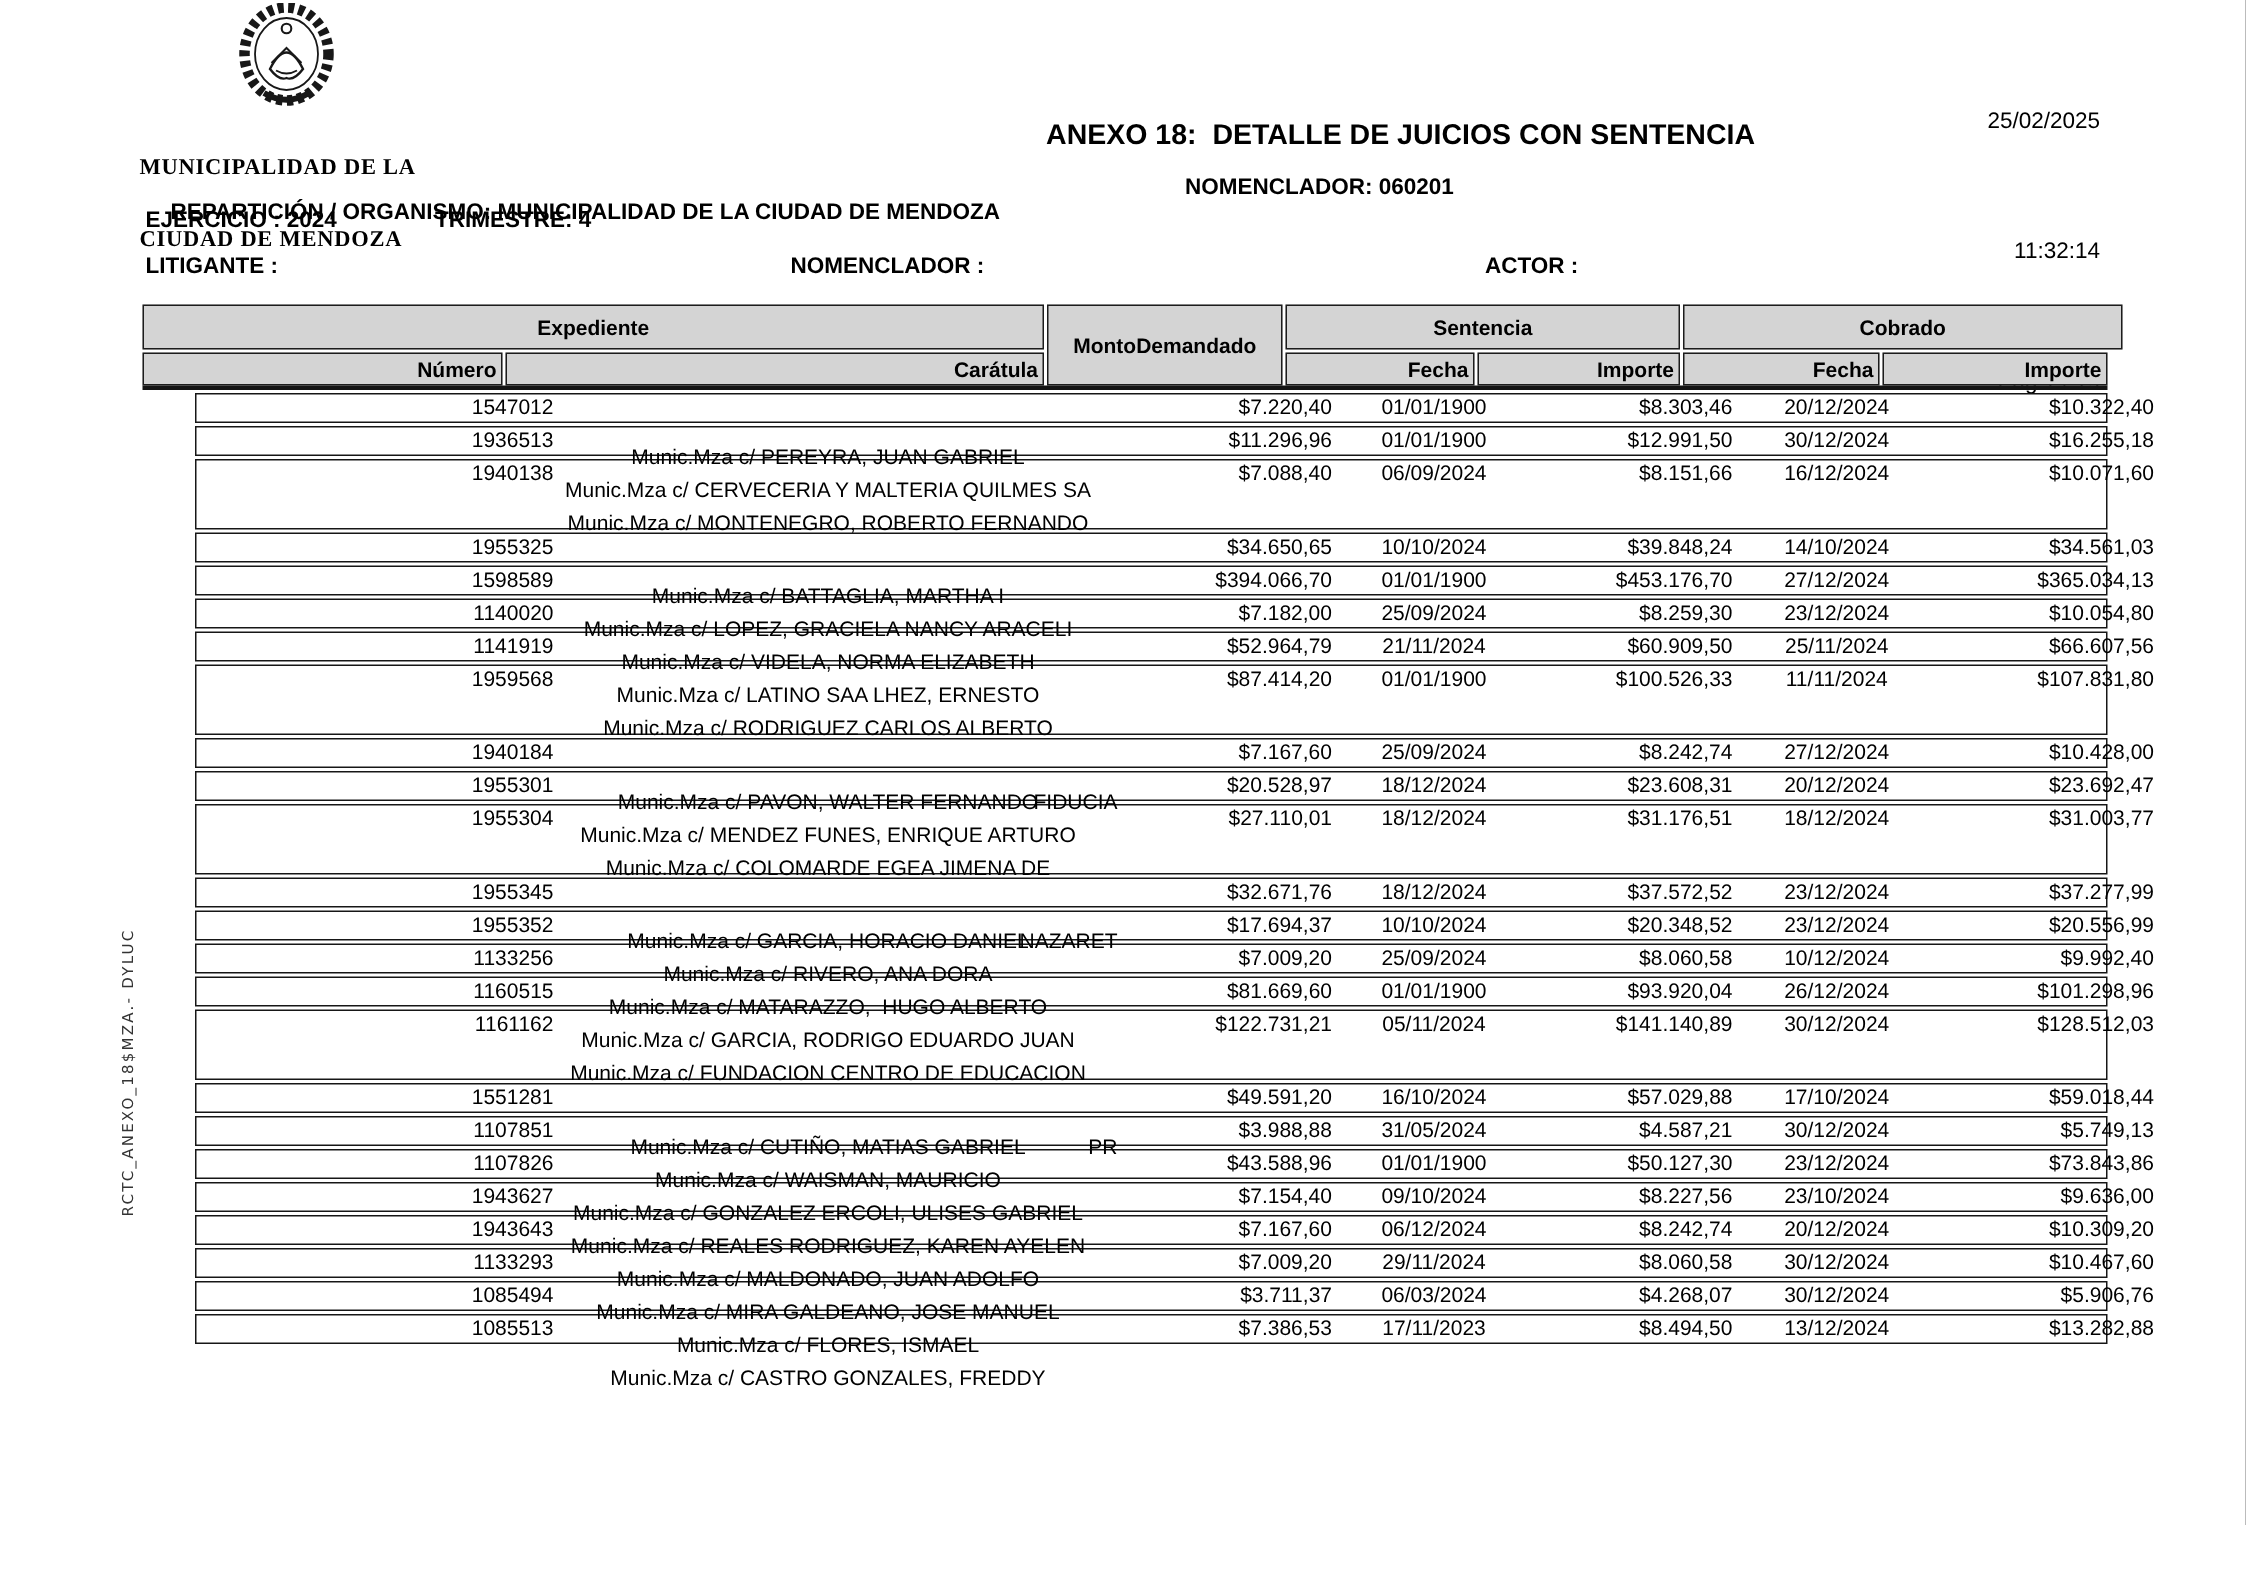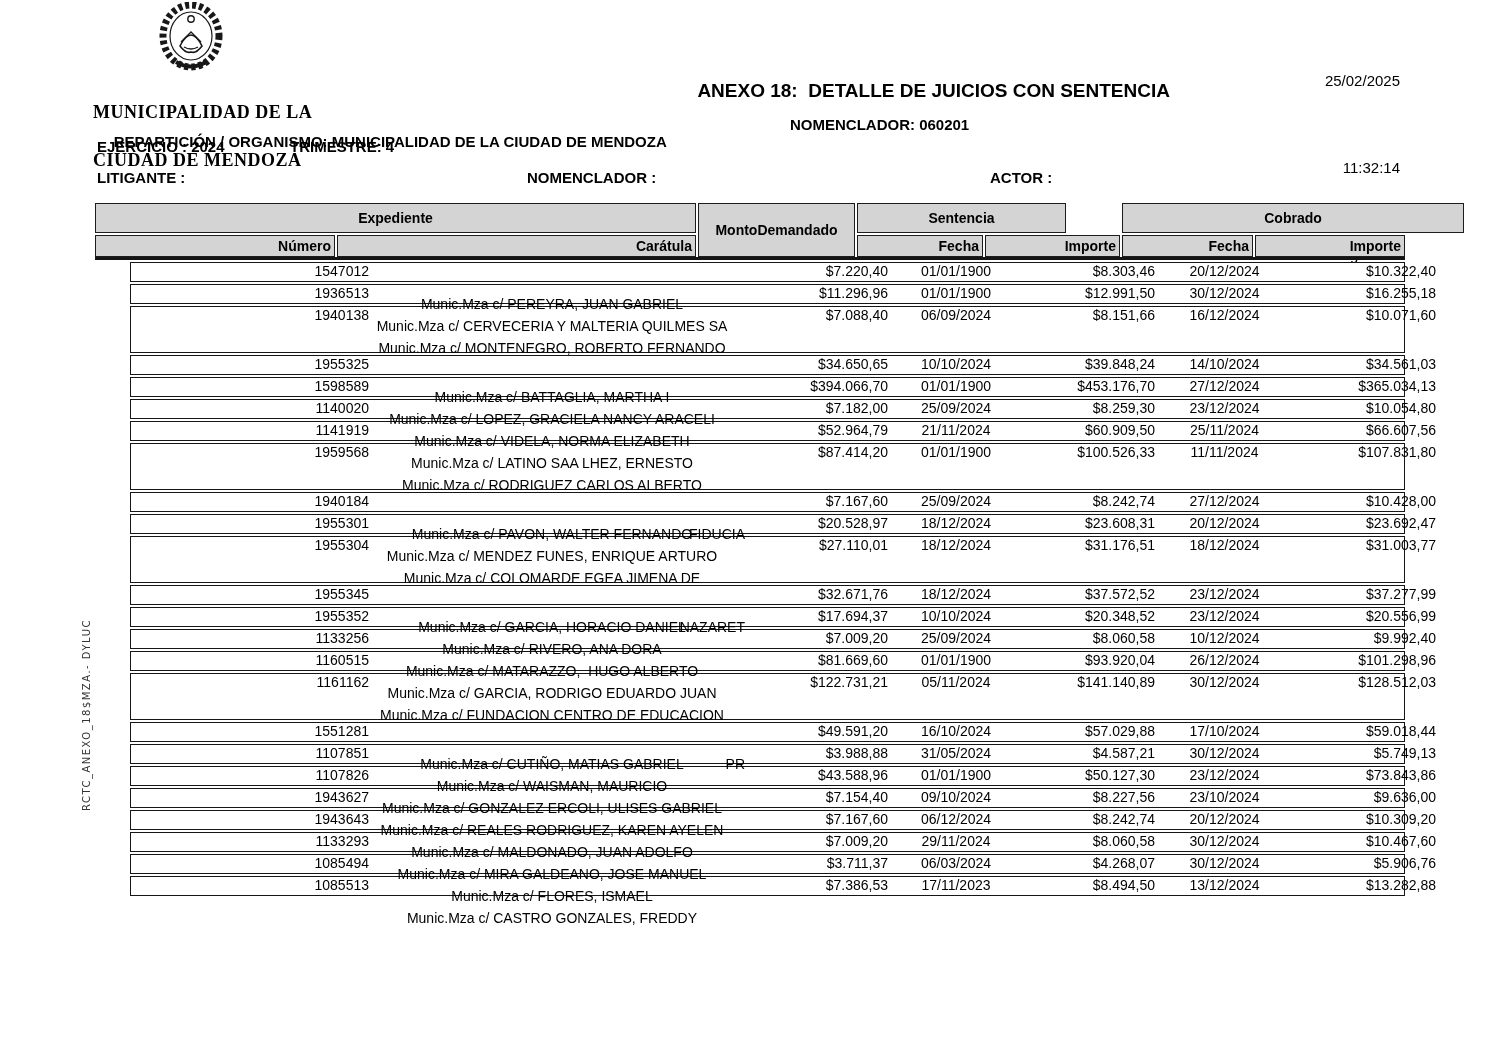--- a/index.html
+++ b/index.html
@@ -6,21 +6,21 @@
   #page {
     position:relative; width:1497px; height:1058px; background:#ffffff;
     font-family:"Liberation Sans","DejaVu Sans",sans-serif; color:#000;
     overflow:hidden; margin:0 auto;
   }
   
   .logo { position:absolute; left:148px; top:2px; }
   .org-name {
     position:absolute; left:93px; top:72px; width:206px; text-align:left;
     font-family:"Liberation Serif","DejaVu Serif",serif; font-weight:bold;
-    font-size:18px; line-height:16px; letter-spacing:.5px; white-space:pre;
+    font-size:15px; line-height:16px; letter-spacing:.5px; white-space:pre;
   }
   .doc-title {
     position:absolute; left:330px; top:18px; width:840px; text-align:right;
     font-weight:bold; font-size:19px; line-height:29px; white-space:pre;
   }
   .print-meta {
     position:absolute; right:97px; top:8px; text-align:right;
     font-size:15px; line-height:29px; white-space:pre;
   }
   .meta-line { position:absolute; font-weight:bold; font-size:15px; white-space:pre; }
@@ -98,22 +98,22 @@
   <div class="meta-line" style="left:527px; top:169px;">NOMENCLADOR :</div>
   <div class="meta-line" style="left:990px; top:169px;">ACTOR :</div>
 
   <div class="hbox hcenter" style="left:95px;  top:203px; width:601px; height:30px;">Expediente</div>
   <div class="hbox" style="left:698px; top:203px; width:157px; height:54px;">
     <div style="display:flex;flex-direction:row;align-items:center;justify-content:center;height:100%;line-height:17px;">
       <span>Monto</span>
       <span>Demandado</span>
     </div>
   </div>
-  <div class="hbox hcenter" style="left:857px;  top:203px; width:209px; height:30px;">Sentencia</div>
-  <div class="hbox hcenter" style="left:1122px; top:203px; width:342px; height:30px;">Cobrado</div>
+  <div class="hbox hcenter" style="left:857px;  top:203px; width:263px; height:30px;">Sentencia</div>
+  <div class="hbox hcenter" style="left:1122px; top:203px; width:293px; height:30px;">Cobrado</div>
   <div class="hbox hright" style="left:95px;   top:235px; width:240px; height:22px;">Número</div>
   <div class="hbox hright" style="left:337px;  top:235px; width:359px; height:22px;">Carátula</div>
   <div class="hbox hright" style="left:857px;  top:235px; width:126px; height:22px;">Fecha</div>
   <div class="hbox hright" style="left:985px;  top:235px; width:135px; height:22px;">Importe</div>
   <div class="hbox hright" style="left:1122px; top:235px; width:131px; height:22px;">Fecha</div>
   <div class="hbox hright" style="left:1255px; top:235px; width:150px; height:22px;">Importe</div>
   <div class="header-underline"></div>
 
   <div class="tbody">
       <div class="row">

